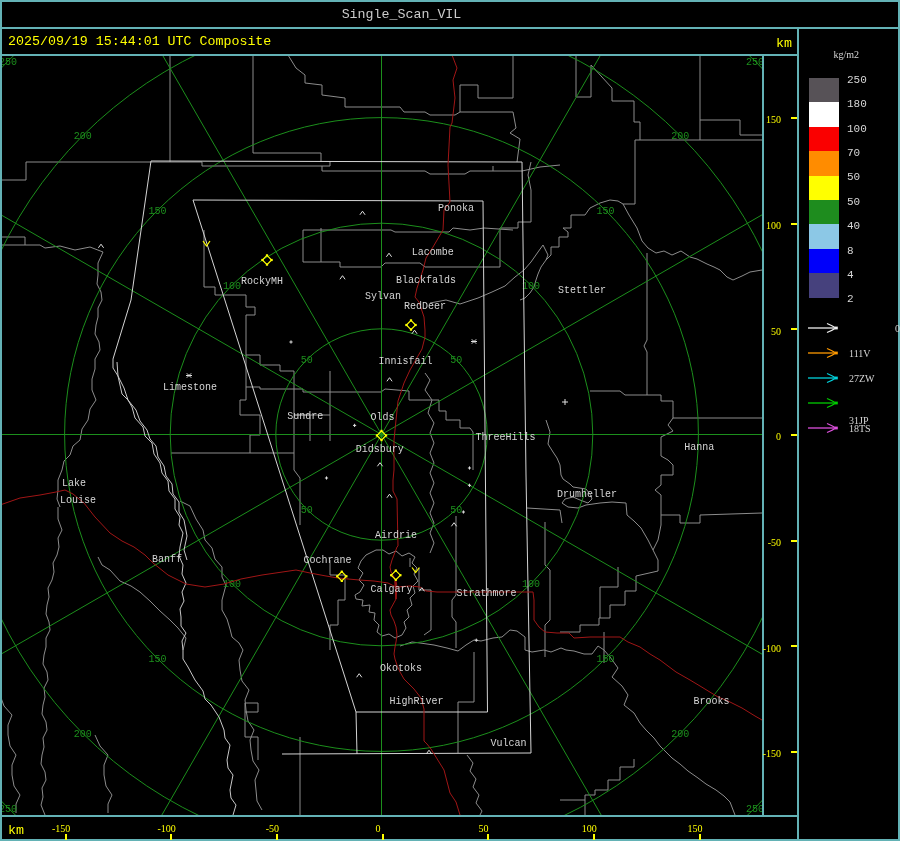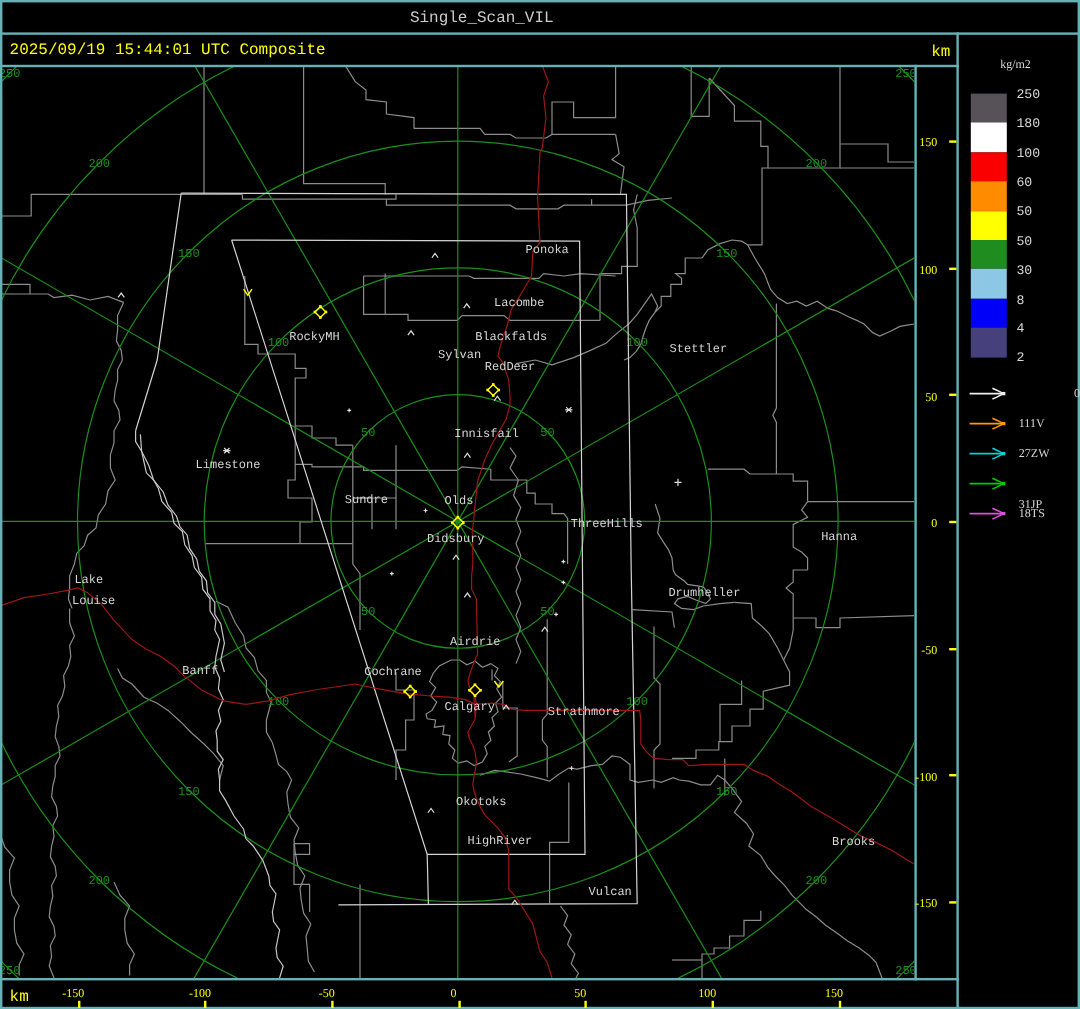--- a/index.html
+++ b/index.html
@@ -277,24 +277,24 @@
 <div style="position:absolute;left:809px;top:126.8px;width:30px;height:24.4px;background:#fa0000"></div>
 <div style="position:absolute;left:809px;top:151.2px;width:30px;height:24.4px;background:#ff8c00"></div>
 <div style="position:absolute;left:809px;top:175.6px;width:30px;height:24.4px;background:#ffff00"></div>
 <div style="position:absolute;left:809px;top:200.0px;width:30px;height:24.4px;background:#1e8c1e"></div>
 <div style="position:absolute;left:809px;top:224.4px;width:30px;height:24.4px;background:#8cc8e6"></div>
 <div style="position:absolute;left:809px;top:248.8px;width:30px;height:24.4px;background:#0000fa"></div>
 <div style="position:absolute;left:809px;top:273.2px;width:30px;height:24.4px;background:#46417d"></div>
 <div class="t11" style="left:847px;top:74.8px;color:#d6d6d6">250</div>
 <div class="t11" style="left:847px;top:99.2px;color:#d6d6d6">180</div>
 <div class="t11" style="left:847px;top:123.6px;color:#d6d6d6">100</div>
-<div class="t11" style="left:847px;top:148.0px;color:#d6d6d6">60</div>
+<div class="t11" style="left:847px;top:148.0px;color:#d6d6d6">70</div>
 <div class="t11" style="left:847px;top:172.4px;color:#d6d6d6">50</div>
 <div class="t11" style="left:847px;top:196.8px;color:#d6d6d6">50</div>
-<div class="t11" style="left:847px;top:221.2px;color:#d6d6d6">30</div>
+<div class="t11" style="left:847px;top:221.2px;color:#d6d6d6">40</div>
 <div class="t11" style="left:847px;top:245.6px;color:#d6d6d6">8</div>
 <div class="t11" style="left:847px;top:270.0px;color:#d6d6d6">4</div>
 <div class="t11" style="left:847px;top:294.4px;color:#d6d6d6">2</div>
 <div class="t10" style="left:833.5px;top:50px;color:#d6d6d6">kg/m2</div>
     <svg width="40" height="130" viewBox="0 0 40 130" style="position:absolute;left:806px;top:320px" xmlns="http://www.w3.org/2000/svg">
 <g stroke="#f0f0f0" stroke-width="1.3" fill="none">
         <line x1="2" y1="8" x2="29" y2="8"></line>
         <path d="M21,3.5 Q27,6 30,8"></path>
         <path d="M21,12.5 Q27,10 30,8"></path>
         <rect x="29" y="6.6" width="2.8" height="2.8" fill="#f0f0f0" stroke="none"></rect>

